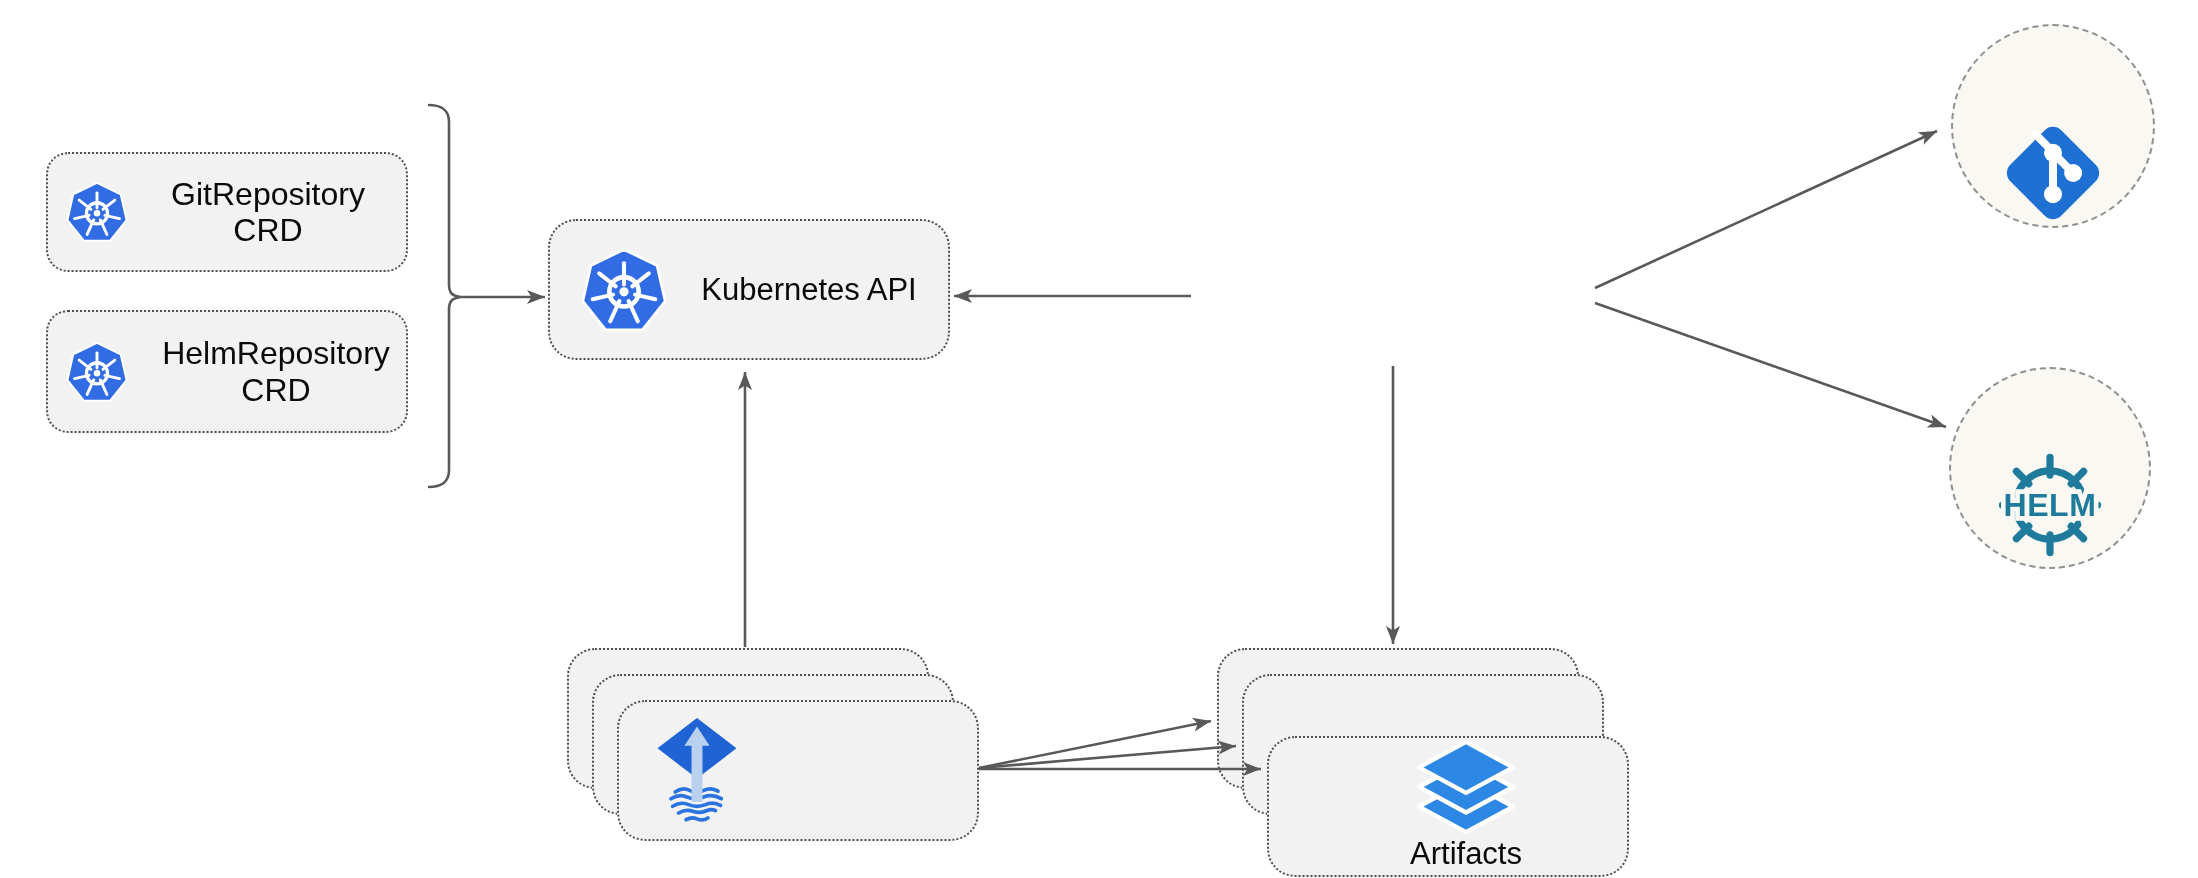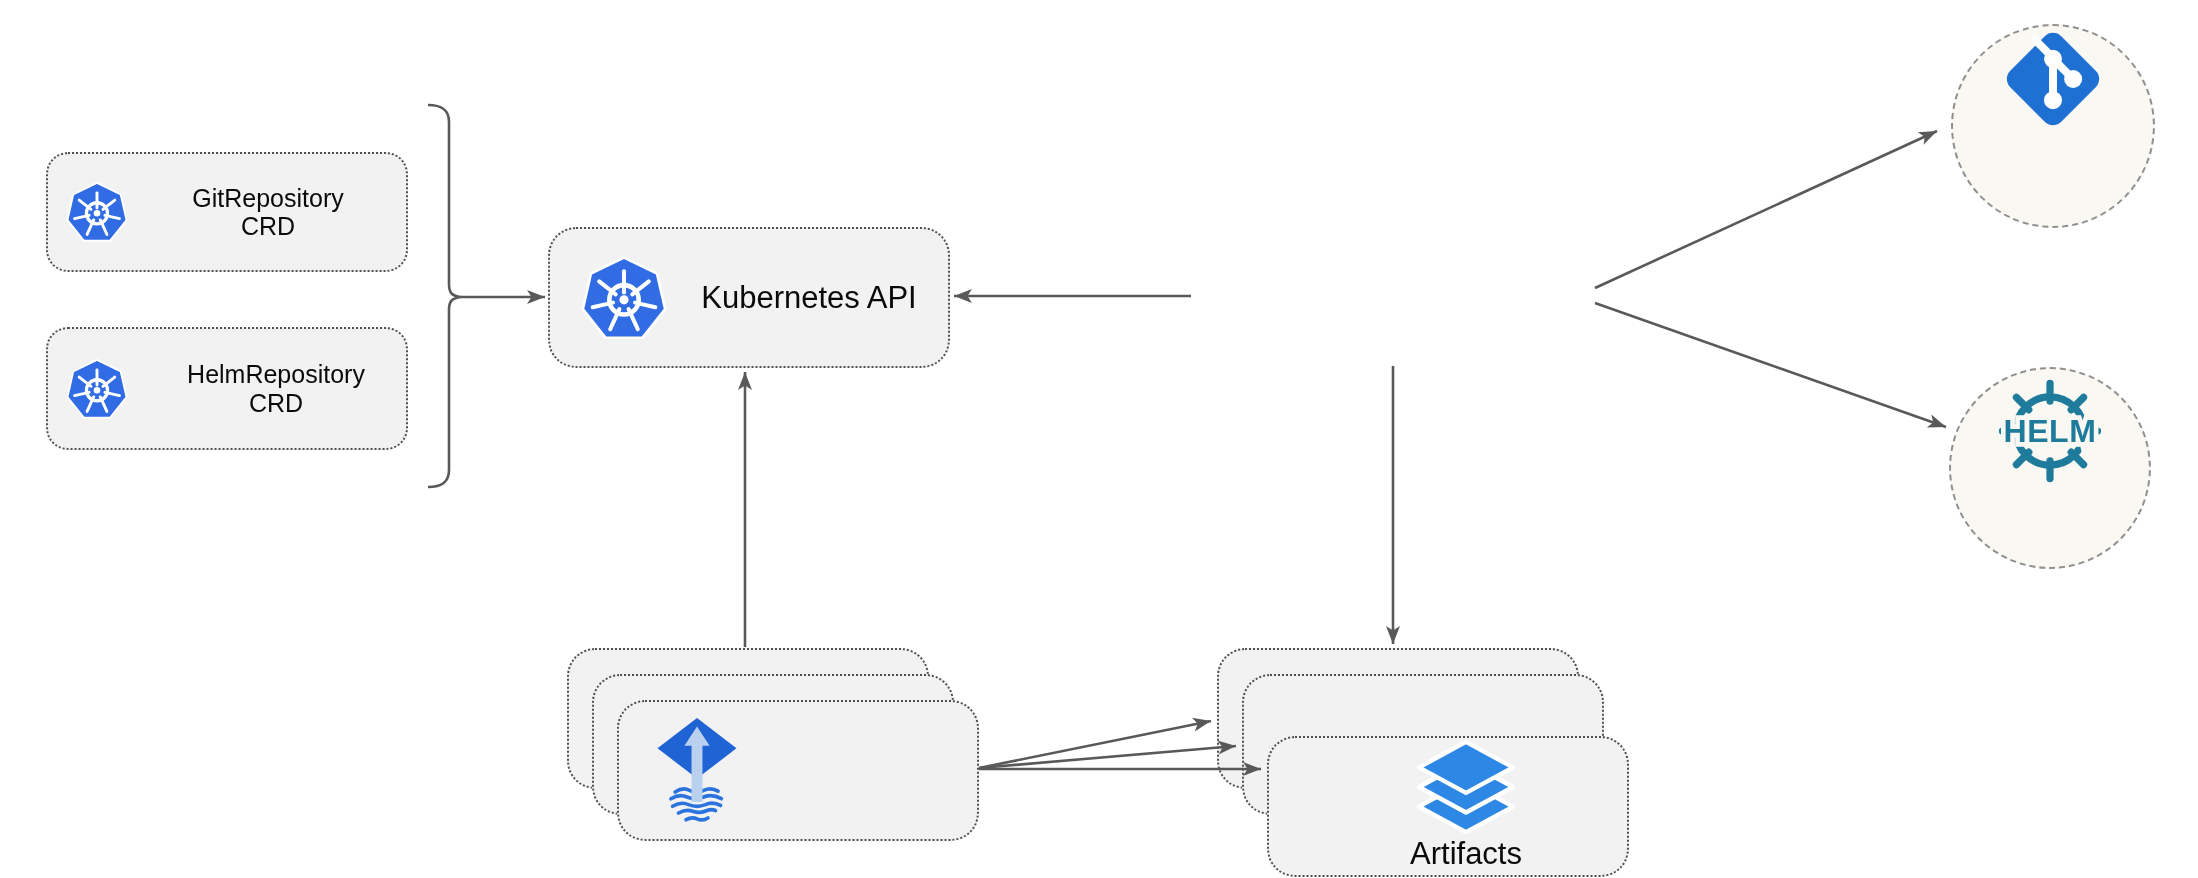--- a/index.html
+++ b/index.html
@@ -9,29 +9,29 @@
     --git-blue:#1e70d2; --helm-teal:#1e7b9c; --layers-blue:#2d87e4;
   }
   html,body{margin:0;padding:0;}
   body{background:var(--canvas-bg);font-family:"Liberation Sans",sans-serif;}
   .canvas{position:relative;width:2198px;height:878px;background:var(--canvas-bg);overflow:hidden;}
 
   .node{position:absolute;box-sizing:border-box;background:var(--node-bg);
         border:2.5px dotted var(--node-border);display:flex;align-items:center;}
   .rounded22{border-radius:22px;}
   .rounded28{border-radius:28px;}
-  .label{flex:1;text-align:center;font-size:25px;line-height:1.14;color:var(--text);}
+  .label{flex:1;text-align:center;font-size:32px;line-height:1.14;color:var(--text);}
   .label.big{font-size:31px;}
   .stackbox{position:absolute;box-sizing:border-box;background:var(--node-bg);
         border:2.5px dotted var(--node-border);border-radius:28px;width:362px;height:141px;
         display:flex;align-items:center;}
 
   .circle{position:absolute;box-sizing:border-box;background:var(--circle-bg);
         border:2.5px dashed var(--circle-border);border-radius:50%;
-        display:flex;align-items:flex-start;justify-content:center;}
+        display:flex;align-items:flex-end;justify-content:center;}
 
   svg.connectors{position:absolute;left:0;top:0;z-index:6;pointer-events:none;}
   .z1{z-index:1}.z2{z-index:2}.z3{z-index:3}
 
   .edge{stroke:var(--line);stroke-width:2.6;fill:none;}
   .arrowhead{fill:var(--line);}
 
   .fill-k8s{fill:var(--k8s-blue);}
   .fill-flux{fill:var(--flux-blue);}
   .fill-flux-arrow{fill:var(--flux-arrow);}
@@ -62,42 +62,42 @@
       </g>
       <circle cx="50" cy="52" r="16" fill="none" stroke="#ffffff" stroke-width="5"></circle>
       <circle cx="50" cy="52" r="5" fill="#ffffff"></circle>
     </svg>
     <div class="label">
       <span>GitRepository</span><br>
       <span>CRD</span>
     </div>
   </div>
 
-  <div class="node rounded22" style="left:46px;top:327px;width:362px;height:123px;padding-left:16px;gap:16px;">
+  <div class="node rounded22" style="left:46px;top:310px;width:362px;height:123px;padding-left:16px;gap:16px;">
     <svg class="icon" width="66" height="66" viewBox="0 0 100 100">
       <polygon class="fill-k8s" stroke="#ffffff" stroke-width="3" stroke-linejoin="round" points="50,6 85.9,23.3 94.8,62.2 70,93.4 30,93.4 5.2,62.2 14,23.3"></polygon>
       <g stroke="#ffffff" stroke-width="4.4" stroke-linecap="round">
         <line x1="50" y1="21" x2="50" y2="44"></line>
         <line x1="77" y1="32" x2="59" y2="46"></line>
         <line x1="84" y1="60" x2="62" y2="55"></line>
         <line x1="65" y1="84" x2="55" y2="62"></line>
         <line x1="35" y1="84" x2="45" y2="62"></line>
         <line x1="16" y1="60" x2="38" y2="55"></line>
         <line x1="23" y1="32" x2="41" y2="46"></line>
       </g>
       <circle cx="50" cy="52" r="16" fill="none" stroke="#ffffff" stroke-width="5"></circle>
       <circle cx="50" cy="52" r="5" fill="#ffffff"></circle>
     </svg>
     <div class="label">
       <span>HelmRepository</span><br>
       <span>CRD</span>
     </div>
   </div>
 
-  <div class="node rounded28" style="left:548px;top:227px;width:402px;height:141px;padding-left:28px;">
+  <div class="node rounded28" style="left:548px;top:219px;width:402px;height:141px;padding-left:28px;">
     <svg class="icon" width="92" height="92" viewBox="0 0 100 100">
       <polygon class="fill-k8s" stroke="#ffffff" stroke-width="3" stroke-linejoin="round" points="50,6 85.9,23.3 94.8,62.2 70,93.4 30,93.4 5.2,62.2 14,23.3"></polygon>
       <g stroke="#ffffff" stroke-width="4.4" stroke-linecap="round">
         <line x1="50" y1="21" x2="50" y2="44"></line>
         <line x1="77" y1="32" x2="59" y2="46"></line>
         <line x1="84" y1="60" x2="62" y2="55"></line>
         <line x1="65" y1="84" x2="55" y2="62"></line>
         <line x1="35" y1="84" x2="45" y2="62"></line>
         <line x1="16" y1="60" x2="38" y2="55"></line>
         <line x1="23" y1="32" x2="41" y2="46"></line>

